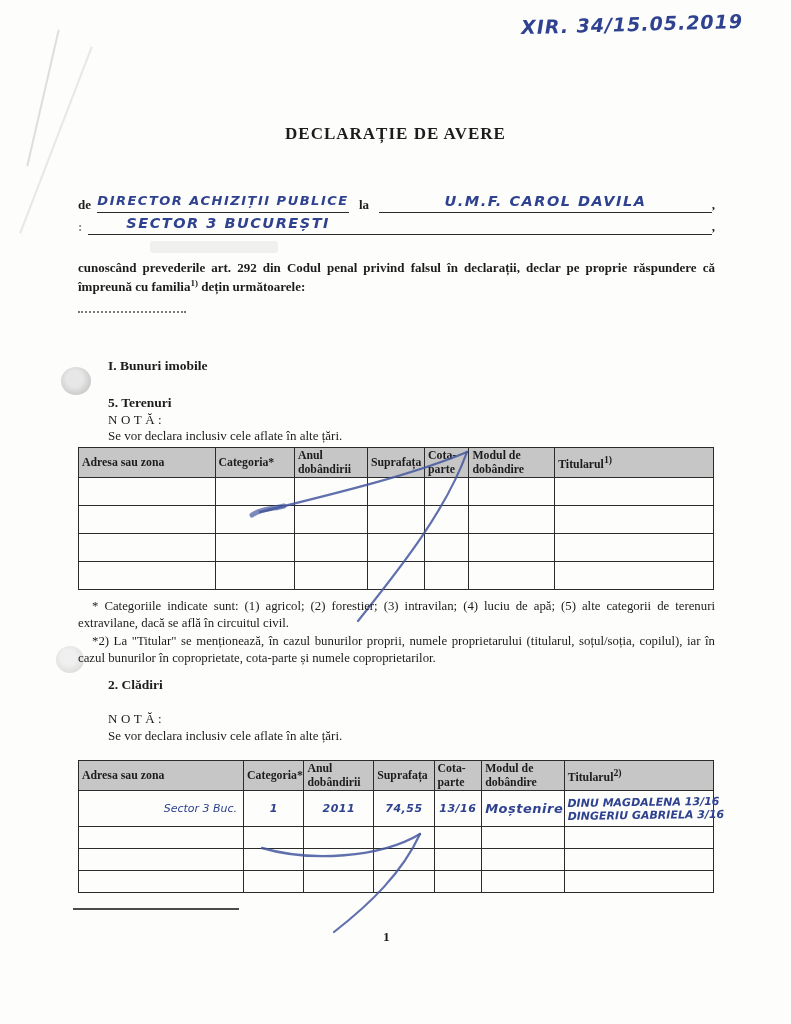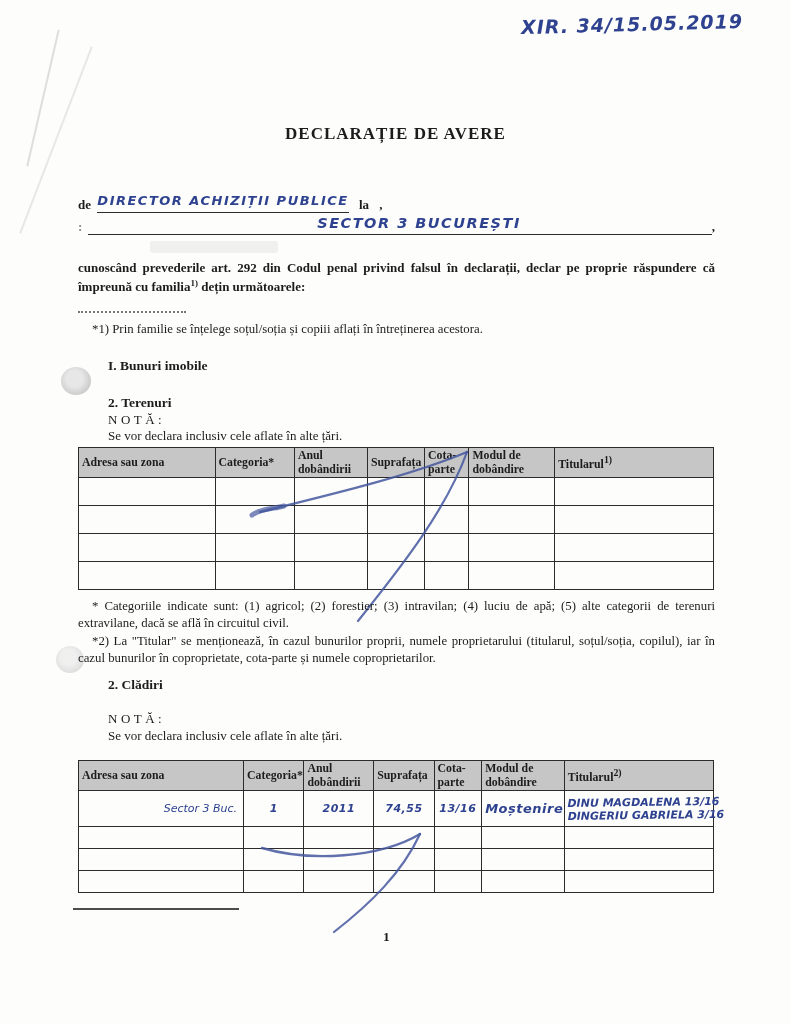--- a/index.html
+++ b/index.html
@@ -73,35 +73,35 @@
 
   <div class="reg-number hw">XIR. 34/15.05.2019</div>
 
   <div class="doc-title">DECLARAȚIE DE AVERE</div>
 
   <div class="intro">
     <div class="iline">
       <span class="lbl" style="margin-right:6px;">de</span>
       <span class="blank fixed250"><span class="hw" style="font-size:13px;">DIRECTOR ACHIZIȚII PUBLICE</span></span>
       <span class="lbl" style="margin:0 10px;">la</span>
+      <span class="blank"><span class="hw">U.M.F. CAROL DAVILA</span></span>
       <span class="lbl">,</span>
     </div>
     <div class="iline">
       <span class="left-mark">:</span>
-      <span class="blank" style="text-align:center;padding-left:38px;"><span class="hw">SECTOR 3  BUCUREȘTI</span></span>
+      <span class="blank" style="text-align:left;padding-left:38px;"><span class="hw">SECTOR 3  BUCUREȘTI</span></span>
       <span class="lbl">,</span>
     </div>
     <p class="oath"><span>cunoscând prevederile art. 292 din Codul penal privind falsul în declarații, declar pe proprie răspundere că împreună cu familia</span><sup>1)</sup><span> dețin următoarele:</span></p>
     <div class="dotted"></div>
   </div>
 
-  <div class="abs footnote">*1) Prin familie se înțelege soțul/soția și copiii aflați în întreținerea acestora.</div>
 
   <div class="abs h-bold" style="left:108px;top:358px;">I. Bunuri imobile</div>
-  <div class="abs h-bold" style="left:108px;top:395px;">2. Terenuri</div>
+  <div class="abs h-bold" style="left:108px;top:395px;">5. Terenuri</div>
   <div class="abs nota-label" style="left:108px;top:412px;">NOTĂ:</div>
   <div class="abs nota-text" style="left:108px;top:428px;">Se vor declara inclusiv cele aflate în alte țări.</div>
 
   <table class="decl t1">
     <colgroup>
       <col style="width:21.5%">
         <col style="width:12.5%">
         <col style="width:11.5%">
       <col style="width:9%">
         <col style="width:7%">

